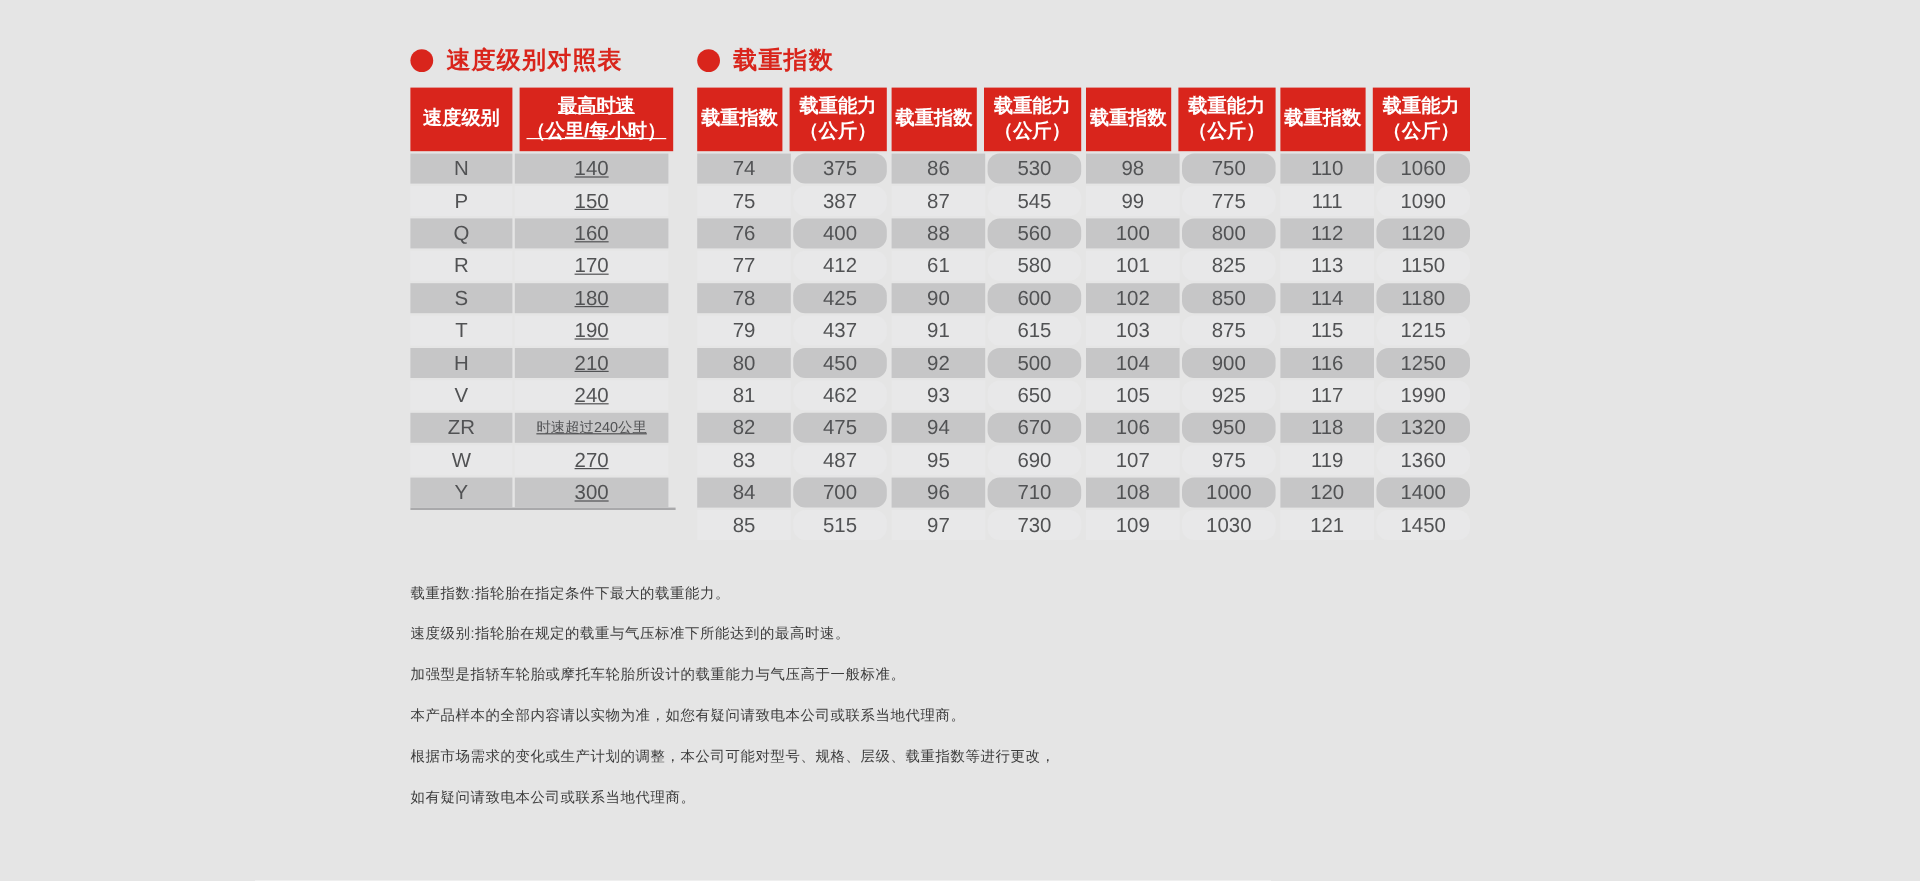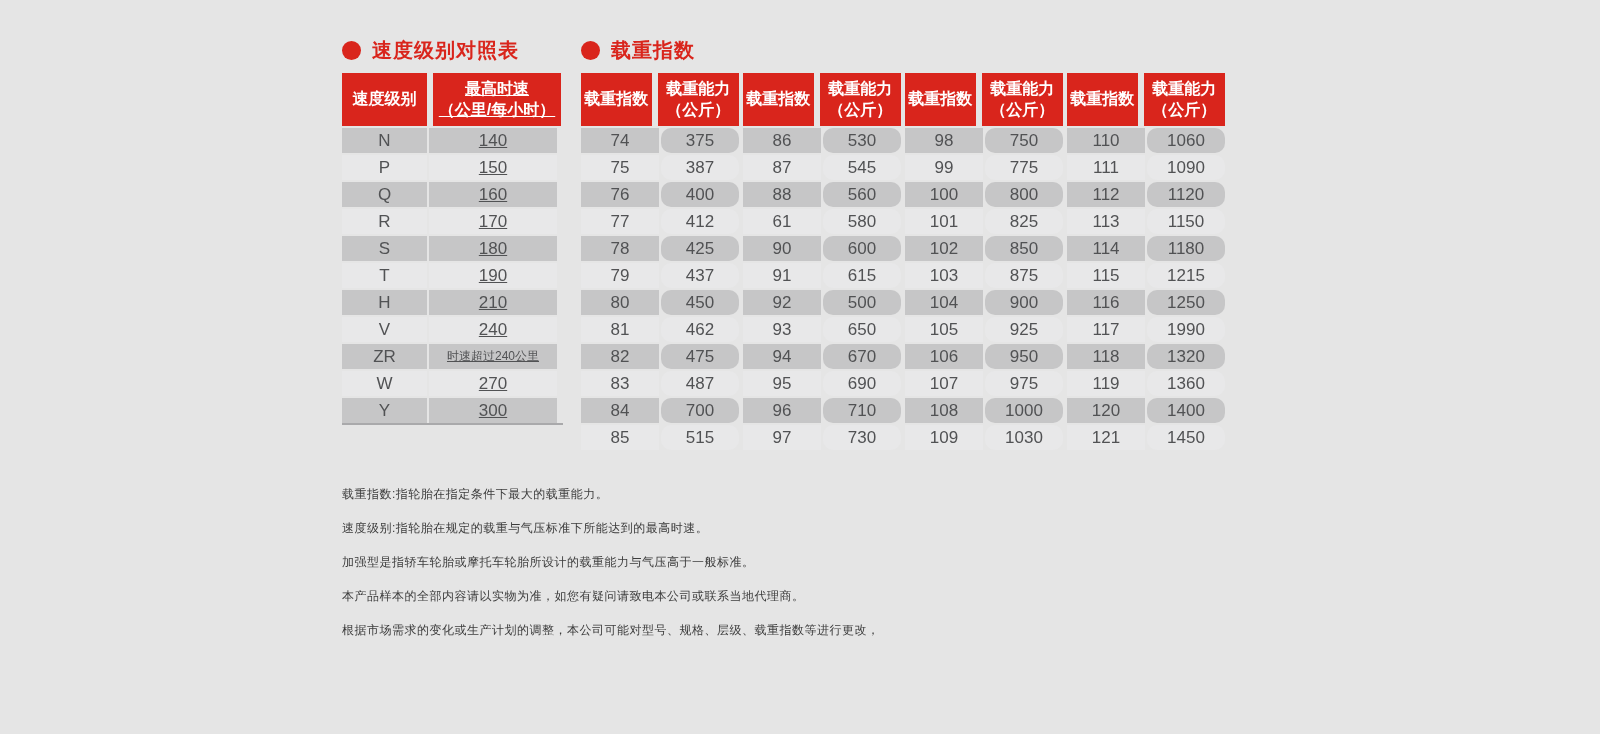--- a/index.html
+++ b/index.html
@@ -374,15 +374,16 @@
         </div>
       </div>
   </section>
 
   <div class="notes">
       <div class="note-line">载重指数:指轮胎在指定条件下最大的载重能力。</div>
       <div class="note-line">速度级别:指轮胎在规定的载重与气压标准下所能达到的最高时速。</div>
       <div class="note-line">加强型是指轿车轮胎或摩托车轮胎所设计的载重能力与气压高于一般标准。</div>
       <div class="note-line">本产品样本的全部内容请以实物为准，如您有疑问请致电本公司或联系当地代理商。</div>
       <div class="note-line">根据市场需求的变化或生产计划的调整，本公司可能对型号、规格、层级、载重指数等进行更改，</div>
+      <div class="note-line">如有疑问请致电本公司或联系当地代理商。</div>
     </div>
 
 </div>
 
 </body></html>

